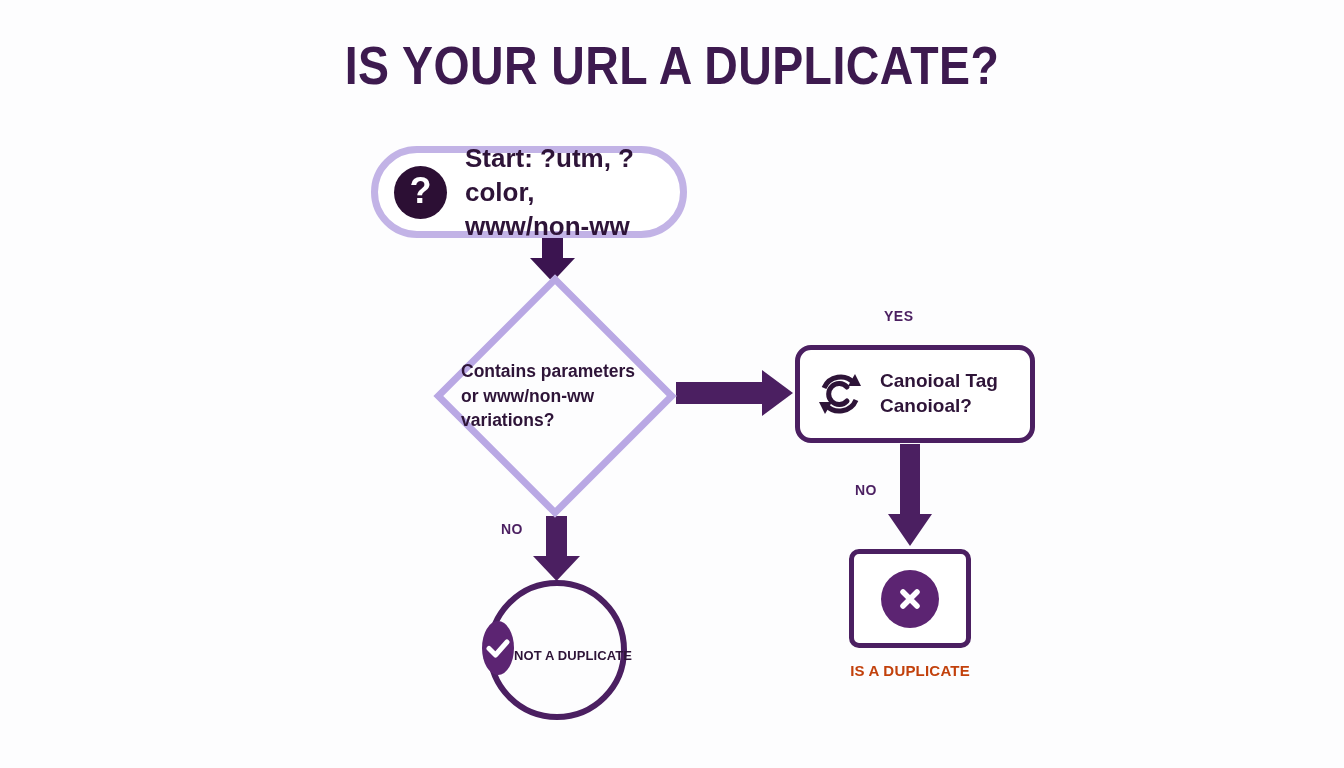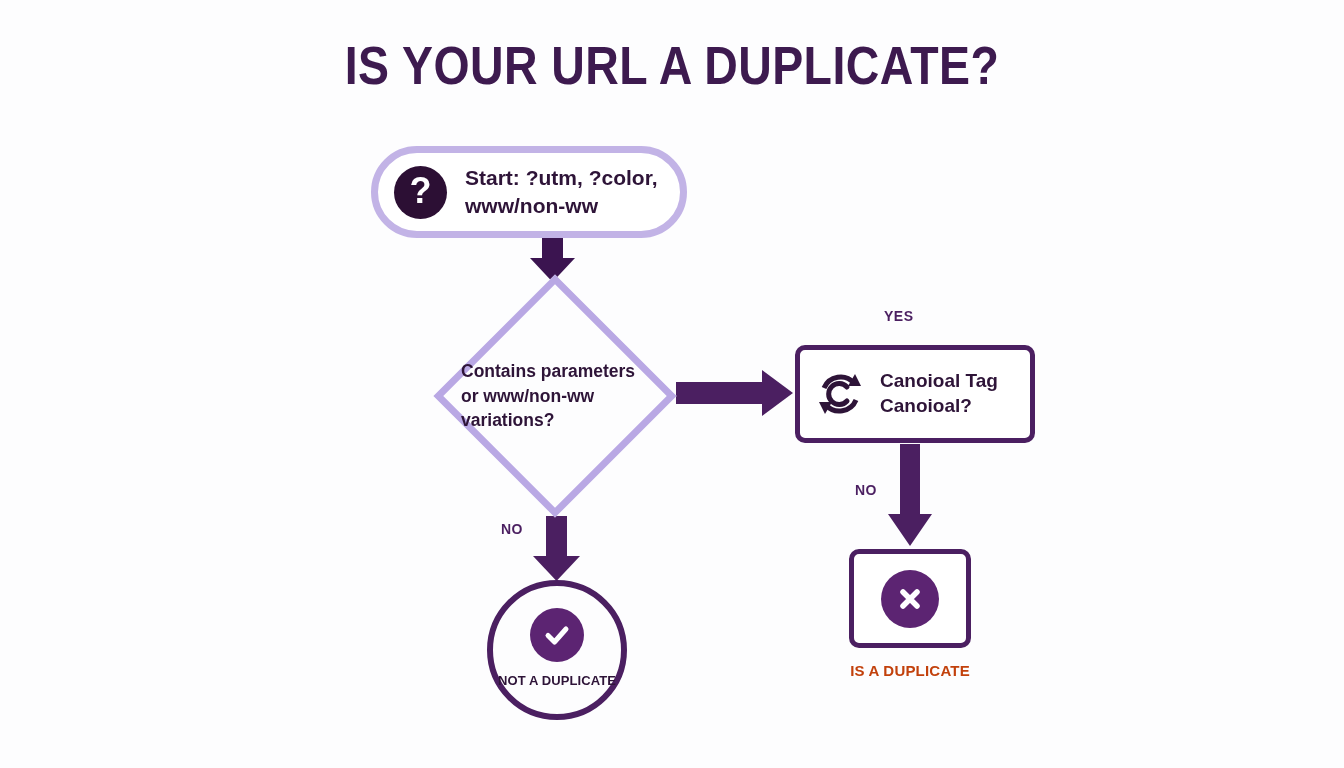--- a/index.html
+++ b/index.html
@@ -74,21 +74,21 @@
     display: flex;
     align-items: center;
     justify-content: center;
     flex: 0 0 auto;
     line-height: 1;
     padding-bottom: 3px;
     box-sizing: border-box;
   }
   .start-text {
     margin-left: 18px;
-    font-size: 21px;
+    font-size: 26px;
     font-weight: 700;
     color: #2e1438;
     line-height: 1.32;
     max-width: 200px;
   }
 
   
   .diamond-wrap {
     position: absolute;
     left: 433px;
@@ -129,21 +129,21 @@
 
   
   .canonical-node {
     position: absolute;
     left: 795px;
     top: 345px;
     width: 240px;
     height: 98px;
     box-sizing: border-box;
     border: 5px solid #4b1f61;
-    border-radius: 10px;
+    border-radius: 16px;
     background: #ffffff;
     display: flex;
     align-items: center;
     padding-left: 14px;
   }
   .sync-icon {
     width: 52px;
     height: 52px;
     flex: 0 0 auto;
   }
@@ -172,21 +172,20 @@
     position: absolute;
     left: 487px;
     top: 580px;
     width: 140px;
     height: 140px;
     box-sizing: border-box;
     border: 6px solid #4b1f61;
     border-radius: 50%;
     background: #fdfdfe;
     display: flex;
-    flex-direction: column;
     align-items: center;
     justify-content: center;
   }
   .check-circle {
     width: 54px;
     height: 54px;
     border-radius: 50%;
     background: #5c2472;
     display: flex;
     align-items: center;

